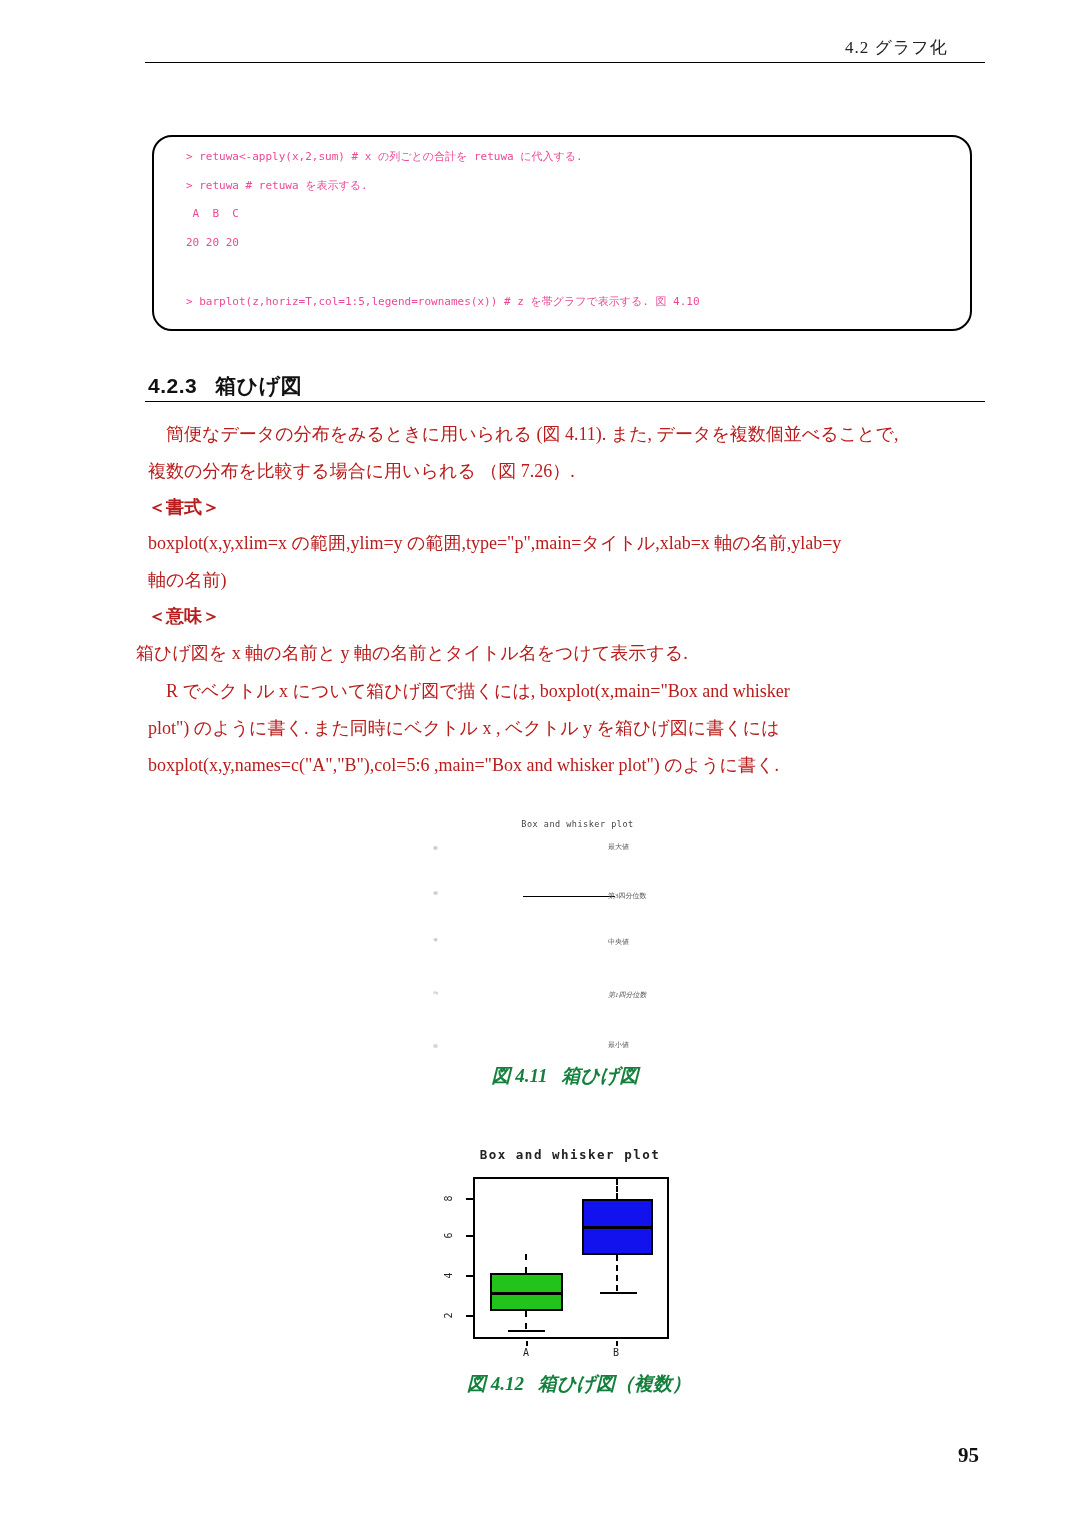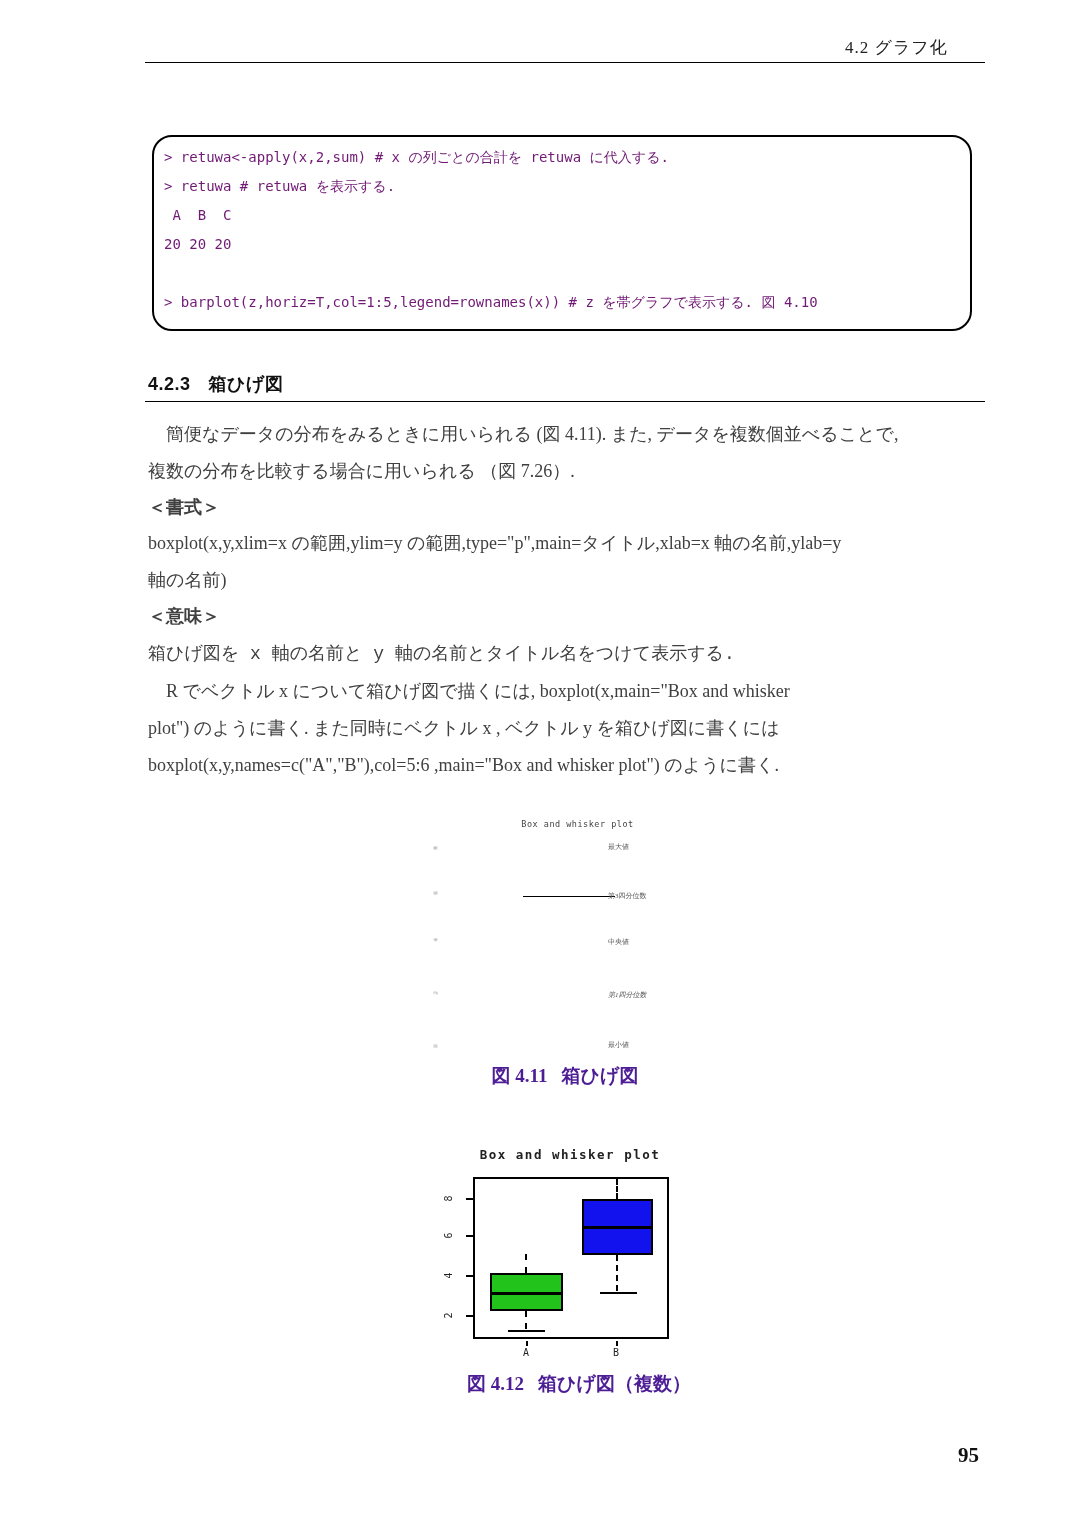--- a/index.html
+++ b/index.html
@@ -9,39 +9,39 @@
     margin:0 auto; overflow:hidden; color:#111;
   }
   .abs { position:absolute; }
   .rule { position:absolute; height:1px; background:#000; }
   .header-text { font-size:17px; color:#222; letter-spacing:1px; }
   .codebox {
     position:absolute; left:152px; top:135px; width:820px; height:196px;
     border:2px solid #000; border-radius:20px;
   }
   .codeline {
-    position:absolute; left:10px; white-space:pre;
+    position:absolute; left:32px; white-space:pre;
     font-family:"DejaVu Sans Mono","Liberation Mono",monospace;
-    font-size:14px; color:#701a75;
+    font-size:11px; color:#ec4899;
   }
-  .sec-head { font-size:18px; font-weight:bold; letter-spacing:0.5px; }
+  .sec-head { font-size:21px; font-weight:bold; letter-spacing:0.5px; }
   .sec-num { font-family:"Liberation Sans","DejaVu Sans",sans-serif; font-weight:bold; margin-right:18px; }
-  .body-line { position:absolute; font-size:18px; white-space:nowrap; color:#404040; }
+  .body-line { position:absolute; font-size:18px; white-space:nowrap; color:#b91c1c; }
   .bold { font-weight:bold; }
   
   .fig411 { position:absolute; left:430px; top:813px; width:295px; height:250px; }
   .f11-title { position:absolute; left:0; right:0; top:6px; text-align:center;
     font-family:"DejaVu Sans Mono",monospace; font-size:8.5px; color:#444; letter-spacing:0.5px;
     filter:blur(0.4px); }
   .f11-tick { position:absolute; left:4px; font-size:6px; color:#777; transform:rotate(-90deg);
     filter:blur(0.5px); }
   .f11-ann { position:absolute; left:178px; font-size:7px; color:#555; white-space:nowrap;
     filter:blur(0.6px); }
   .f11-line { position:absolute; left:93px; top:83px; width:92px; height:1px; background:#000; }
-  .fig-caption { position:absolute; text-align:center; font-size:19px; color:#4c1d95; }
+  .fig-caption { position:absolute; text-align:center; font-size:19px; color:#15803d;font-style:italic; }
   .fig-caption .cap-num { font-weight:bold; margin-right:14px; }
   .cap-label { font-weight:bold; font-family:"Liberation Sans","DejaVu Sans",sans-serif; }
   
   .fig412 { position:absolute; left:440px; top:1143px; width:250px; height:225px;
     font-family:"DejaVu Sans Mono","Liberation Mono",monospace; }
   .f12-title { position:absolute; left:20px; width:220px; top:4px; text-align:center;
     font-size:12.5px; font-weight:bold; color:#222; letter-spacing:1.5px; white-space:nowrap; }
   .f12-frame { position:absolute; left:33px; top:34px; width:196px; height:162px;
     border:2px solid #000; }
   .f12-ytick { position:absolute; left:1px; width:14px; text-align:center; font-size:10px;
@@ -77,21 +77,21 @@
   <div class="rule" style="left:145px; top:401px; width:840px;"></div>
 
   <div class="body-line" style="left:166px; top:422px;">簡便なデータの分布をみるときに用いられる (図 4.11). また, データを複数個並べることで,</div>
   <div class="body-line" style="left:148px; top:459px;">複数の分布を比較する場合に用いられる （図 7.26）.</div>
 
   <div class="body-line bold" style="left:148px; top:495px;">＜書式＞</div>
   <div class="body-line" style="left:148px; top:531px;">boxplot(x,y,xlim=x の範囲,ylim=y の範囲,type="p",main=タイトル,xlab=x 軸の名前,ylab=y</div>
   <div class="body-line" style="left:148px; top:568px;">軸の名前)</div>
 
   <div class="body-line bold" style="left:148px; top:604px;">＜意味＞</div>
-  <div class="body-line" style="left:148px; top:641px;font-family:Liberation Mono, monospace;">箱ひげ図を x 軸の名前と y 軸の名前とタイトル名をつけて表示する.</div>
+  <div class="body-line" style="left:136px; top:641px;">箱ひげ図を x 軸の名前と y 軸の名前とタイトル名をつけて表示する.</div>
 
   <div class="body-line" style="left:166px; top:679px;">R でベクトル x について箱ひげ図で描くには, boxplot(x,main="Box and whisker</div>
   <div class="body-line" style="left:148px; top:716px;">plot") のように書く. また同時にベクトル x , ベクトル y を箱ひげ図に書くには</div>
   <div class="body-line" style="left:148px; top:753px;">boxplot(x,y,names=c("A","B"),col=5:6 ,main="Box and whisker plot") のように書く.</div>
 
   <div class="fig411">
     <div class="f11-title">Box and whisker plot</div>
 
     <div class="f11-tick" style="top:32px;">8</div>
     <div class="f11-tick" style="top:77px;">6</div>

